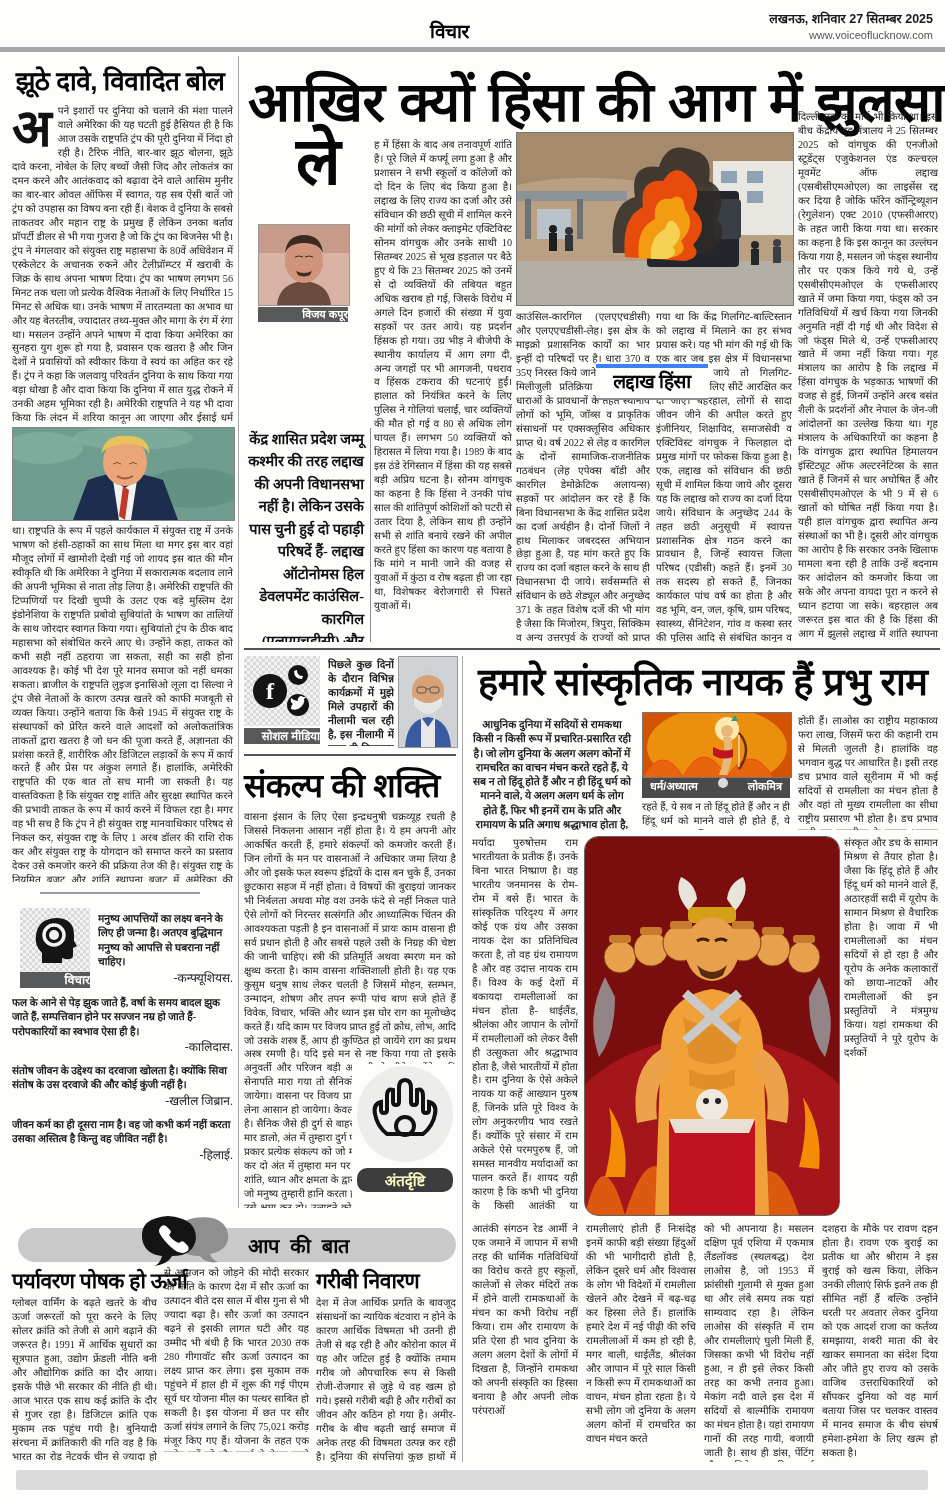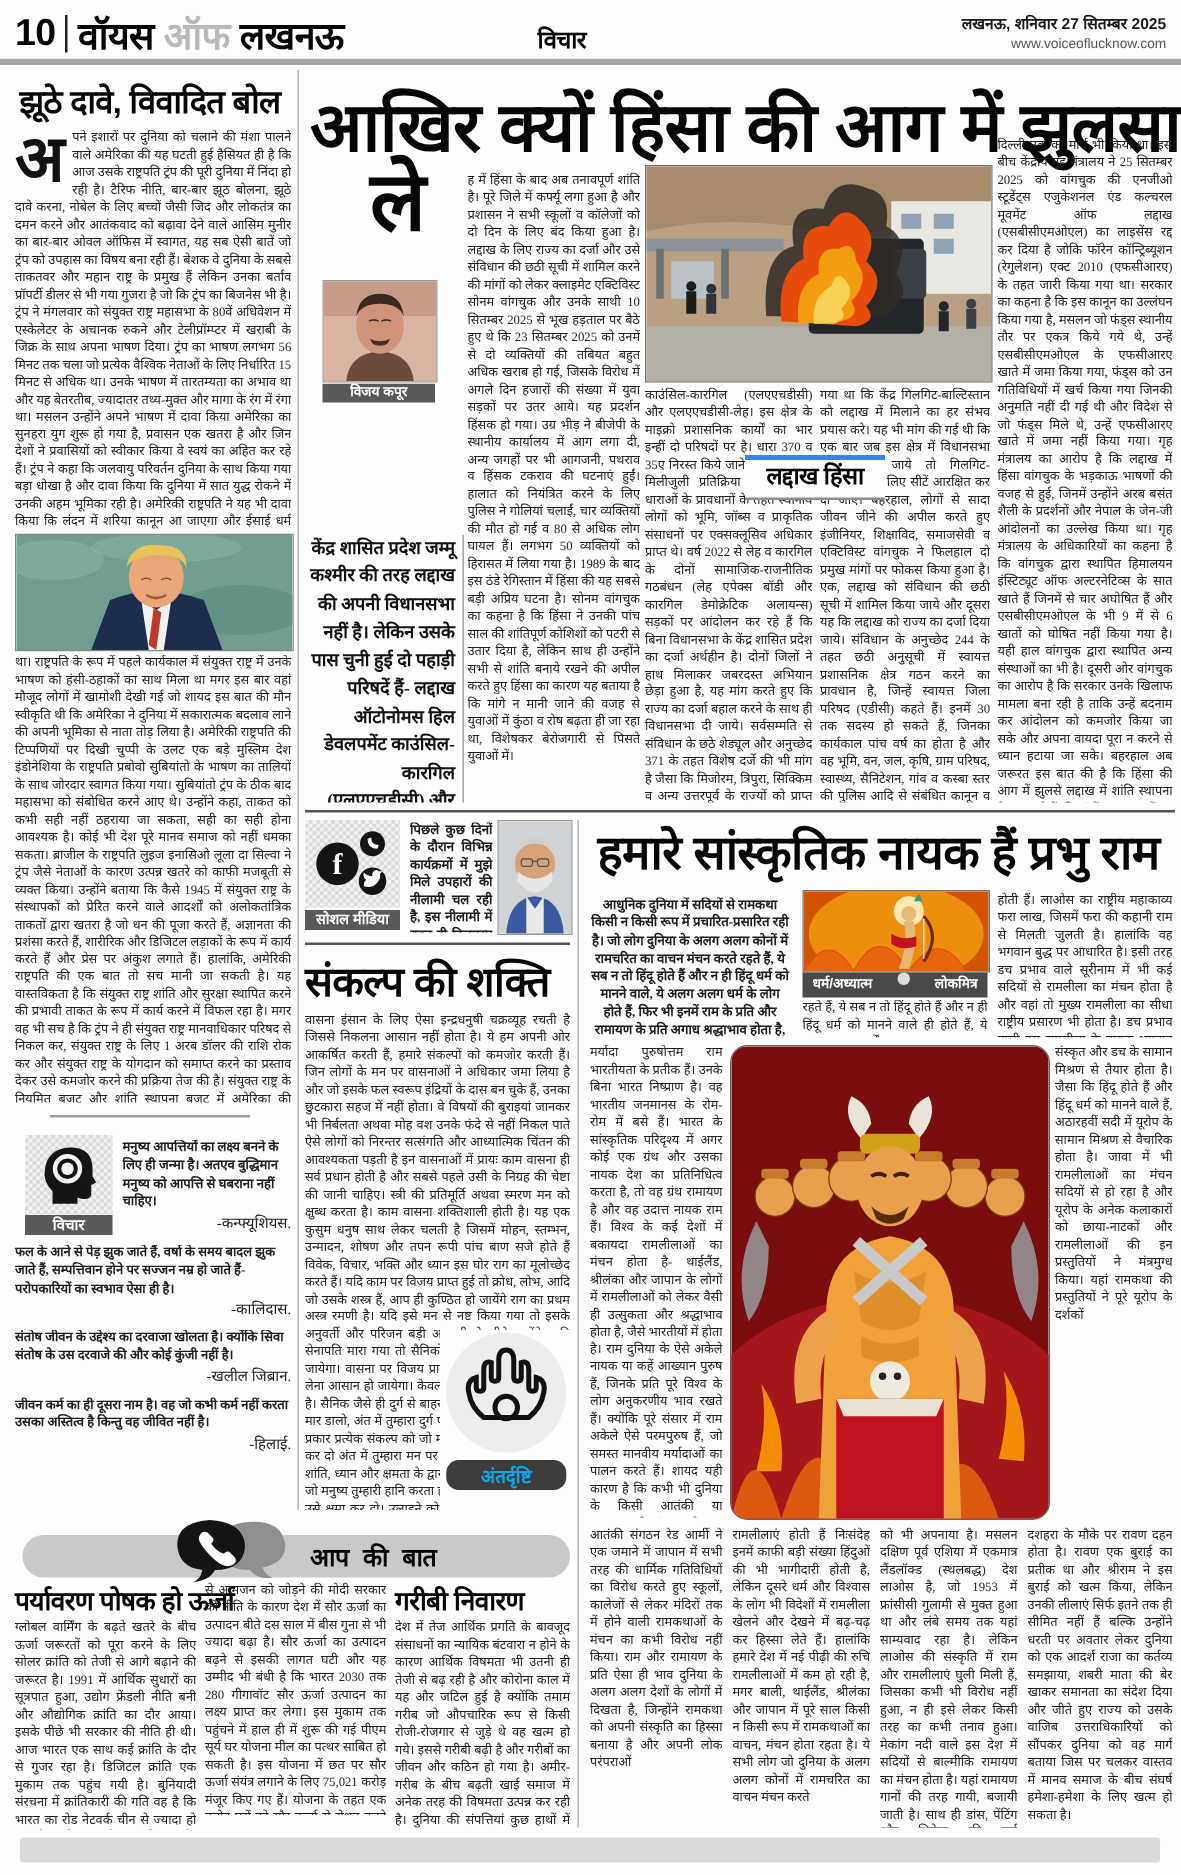--- a/index.html
+++ b/index.html
@@ -8,39 +8,32 @@
   .abs{position:absolute;}
   .btxt{font-size:10.2px;line-height:1.37;text-align:justify;overflow:hidden;color:#1e1e1e;}
   .hl{font-family:"Liberation Sans",sans-serif;font-weight:800;color:#060606;letter-spacing:-.5px;}
   .rule-h{background:#9d9d9d;}
   .rule-v{background:#a8a8a8;width:1px;}
   .checker{background-image:
      linear-gradient(45deg,#d9d9d9 25%,transparent 25%,transparent 75%,#d9d9d9 75%),
      linear-gradient(45deg,#d9d9d9 25%,transparent 25%,transparent 75%,#d9d9d9 75%);
      background-size:6px 6px;background-position:0 0,3px 3px;background-color:#f3f3f3;}
   .graybar{background:#58595b;color:#fff;font-family:"Liberation Sans",sans-serif;
-     font-weight:700;text-align:center;}
+     font-weight:700;text-align:right;}
   .dropcap{float:left;font-family:"Liberation Sans",sans-serif;font-weight:800;
      color:#111;line-height:.85;margin:2px 6px 0 0;}
   .quote-item{margin-bottom:9px;}
   .quote-author{text-align:right;font-weight:400;font-size:12px;}
   svg{display:block;}
 </style>
 </head>
 <body>
 
 <div class="page">
 
-  <div class="abs" style="left:12px;top:8px;height:38px;display:flex;align-items:center;">
-    <span class="hl" style="font-size:30px;">10</span>
-    <span style="display:inline-block;width:2px;height:30px;background:#222;margin:0 8px;"></span>
-    <span class="hl" style="font-size:30px;">वॉयस</span>
-    <span class="hl" style="font-size:30px;color:#b9b9b9;margin:0 8px;">ऑफ</span>
-    <span class="hl" style="font-size:30px;">लखनऊ</span>
-  </div>
   <div class="abs hl" style="left:430px;top:18px;font-size:19px;">विचार</div>
   <div class="abs" style="right:12px;top:10px;text-align:right;font-family:'Liberation Sans',sans-serif;">
     <div style="font-size:12.5px;font-weight:700;color:#1a1a1a;">लखनऊ, शनिवार 27 सितम्बर 2025</div>
     <div style="font-size:11px;color:#555;margin-top:2px;">www.voiceoflucknow.com</div>
   </div>
   <div class="abs rule-h" style="left:0;top:47px;width:945px;height:5px;background:#a6a6a6;"></div>
 
   <div class="abs hl" style="left:6px;top:62px;width:228px;font-size:26px;text-align:center;">झूठे दावे, विवादित बोल</div>
   <div class="abs btxt" style="left:12px;top:104px;width:221px;height:320px;">
     <span class="dropcap" style="font-size:52px;">अ</span><span>पने इशारों पर दुनिया को चलाने की मंशा पालने वाले अमेरिका की यह घटती हुई हैसियत ही है कि आज उसके राष्ट्रपति ट्रंप की पूरी दुनिया में निंदा हो रही है। टैरिफ नीति, बार-बार झूठ बोलना, झूठे दावे करना, नोबेल के लिए बच्चों जैसी जिद और लोकतंत्र का दमन करने और आतंकवाद को बढ़ावा देने वाले आसिम मुनीर का बार-बार ओवल ऑफिस में स्वागत, यह सब ऐसी बातें जो ट्रंप को उपहास का विषय बना रही हैं। बेशक वे दुनिया के सबसे ताकतवर और महान राष्ट्र के प्रमुख हैं लेकिन उनका बर्ताव प्रॉपर्टी डीलर से भी गया गुजरा है जो कि ट्रंप का बिजनेस भी है। ट्रंप ने मंगलवार को संयुक्त राष्ट्र महासभा के 80वें अधिवेशन में एस्केलेटर के अचानक रुकने और टेलीप्रॉम्प्टर में खराबी के जिक्र के साथ अपना भाषण दिया। ट्रंप का भाषण लगभग 56 मिनट तक चला जो प्रत्येक वैश्विक नेताओं के लिए निर्धारित 15 मिनट से अधिक था। उनके भाषण में तारतम्यता का अभाव था और यह बेतरतीब, ज्यादातर तथ्य-मुक्त और मागा के रंग में रंगा था। मसलन उन्होंने अपने भाषण में दावा किया अमेरिका का सुनहरा युग शुरू हो गया है, प्रवासन एक खतरा है और जिन देशों ने प्रवासियों को स्वीकार किया वे स्वयं का अहित कर रहे हैं। ट्रंप ने कहा कि जलवायु परिवर्तन दुनिया के साथ किया गया बड़ा धोखा है और दावा किया कि दुनिया में सात युद्ध रोकने में उनकी अहम भूमिका रही है। अमेरिकी राष्ट्रपति ने यह भी दावा किया कि लंदन में शरिया कानून आ जाएगा और ईसाई धर्म खतरे में है। उन्होंने यह भी कहा कि फिलिस्तीन को मान्यता देना हमास को प्रोत्साहन देने के समान है। उन्होंने अपने भाषण में यूरोप को रूसी तेल का एक प्रमुख खरीदार बताया। उनका यह भाषण इस साल जनवरी में उनके उद्घाटन भाषण की तरह ही लग रहा</span>
@@ -194,21 +187,21 @@
 
   <div class="abs hl" style="left:244px;top:762px;width:212px;font-size:33px;">संकल्प की शक्ति</div>
   <div class="abs btxt" style="left:244px;top:810px;width:212px;height:398px;">वासना इंसान के लिए ऐसा इन्द्रधनुषी चक्रव्यूह रचती है जिससे निकलना आसान नहीं होता है। ये हम अपनी ओर आकर्षित करती हैं, हमारे संकल्पों को कमजोर करती हैं। जिन लोगों के मन पर वासनाओं ने अधिकार जमा लिया है और जो इसके फल स्वरूप इंद्रियों के दास बन चुके हैं, उनका छुटकारा सहज में नहीं होता। वे विषयों की बुराइयां जानकर भी निर्बलता अथवा मोह वश उनके फंदे से नहीं निकल पाते ऐसे लोगों को निरन्तर सत्संगति और आध्यात्मिक चिंतन की आवश्यकता पड़ती है इन वासनाओं में प्रायः काम वासना ही सर्व प्रधान होती है और सबसे पहले उसी के निग्रह की चेष्टा की जानी चाहिए। स्त्री की प्रतिमूर्ति अथवा स्मरण मन को क्षुब्ध करता है। काम वासना शक्तिशाली होती है। यह एक कुसुम धनुष साथ लेकर चलती है जिसमें मोहन, स्तम्भन, उन्मादन, शोषण और तपन रूपी पांच बाण सजे होते हैं विवेक, विचार, भक्ति और ध्यान इस घोर राग का मूलोच्छेद करते हैं। यदि काम पर विजय प्राप्त हुई तो क्रोध, लोभ, आदि जो उसके शस्त्र हैं, आप ही कुण्ठित हो जायेंगे राग का प्रथम अस्त्र रमणी है। यदि इसे मन से नष्ट किया गया तो इसके अनुवर्ती और परिजन बड़ी आसानी से जीते जायेंगे। यदि सेनापति मारा गया तो सैनिकों को मार डालना आसान हो जायेगा। वासना पर विजय प्राप्त करो। फिर क्रोध को जीत लेना आसान हो जायेगा। केवल क्रोध ही वासना का अनुवर्ती है। सैनिक जैसे ही दुर्ग से बाहर निकलें, उन्हें एक-एक करके मार डालो, अंत में तुम्हारा दुर्ग पर आधिपत्य हो जायेगा। इसी प्रकार प्रत्येक संकल्प को जो मन में उठे एक-एक करके नष्ट कर दो अंत में तुम्हारा मन पर अधिकार हो जायेगा। विचार, शांति, ध्यान और क्षमता के द्वारा क्रोध पर विजय प्राप्त करो। जो मनुष्य तुम्हारी हानि करता हो, उसके ऊपर दया करो और उसे क्षमा कर दो। उलाहने को प्रसाद समझो, उसे आभूषण जानो तथा अमृत तुल्य मानो। भर्त्सना को सह लो। सेवा, दया और ब्रह्मभावना के द्वारा विश्व प्रेम का विकास करो। जब क्रोध पर विजय प्राप्त हो जायेगी तो घृष्टता, अहंकार और द्वेष नष्ट हो जायेंगे। प्रार्थना और भजन से भी क्रोध दूर हो जाता है। संतोष, अभेद विराग, तथा दान के द्वारा लोभ का शमन करो। अभिलाषाओं को मत बढ़ाओ, तुम्हें कभी दुख नहीं होगा। अनुराग शोक है, जहां अनुराग है वहां दुख है। अनुराग के शीघ्र ही स्नेह के अंकुर फूटने लगते हैं, इन अंकुरों से ही चिंता की बेल बढ़ती है।</div>
 
   <div class="abs" style="left:352px;top:1064px;width:106px;height:146px;background:#fdfdfb;display:flex;flex-direction:column;align-items:center;">
     <svg width="100" height="100" viewBox="0 0 100 100">
       <circle cx="50" cy="50" r="48" fill="#ededeb"></circle>
       <path d="M50 16 q6 0 6 8 l0 14 q0 3 3 3 q3 0 3 -3 l0 -12 q6 -2 6 6 l0 14 q0 3 3 3 q3 0 3 -3 l0 -8 q8 2 6 12 q-2 12 -12 20 l-36 0 q-10 -8 -12 -20 q-2 -10 6 -12 l0 8 q0 3 3 3 q3 0 3 -3 l0 -14 q0 -8 6 -6 l0 12 q0 3 3 3 q3 0 3 -3 l0 -14 q0 -8 6 -8 Z" fill="none" stroke="#111" stroke-width="4"></path>
       <circle cx="50" cy="62" r="9" fill="none" stroke="#111" stroke-width="4"></circle>
     </svg>
-    <div style="background:#3c3c3c;color:#0ea5e9;border-radius:10px;padding:2px 28px;font-family:'Liberation Sans',sans-serif;font-weight:700;font-size:15px;margin-top:4px;text-align:center;">अंतर्दृष्टि</div>
+    <div style="background:#3c3c3c;color:#fef9c3;border-radius:10px;padding:2px 28px;font-family:'Liberation Sans',sans-serif;font-weight:700;font-size:15px;margin-top:4px;text-align:center;">अंतर्दृष्टि</div>
   </div>
 
   <div class="abs rule-v" style="left:462px;top:656px;height:806px;"></div>
 
   <div class="abs hl" style="left:478px;top:654px;width:462px;font-size:38px;white-space:nowrap;">हमारे सांस्कृतिक नायक हैं प्रभु राम</div>
 
   <div class="abs" style="left:472px;top:718px;width:160px;height:112px;font-size:10.6px;line-height:1.35;font-weight:700;text-align:center;overflow:hidden;">आधुनिक दुनिया में सदियों से रामकथा किसी न किसी रूप में प्रचारित-प्रसारित रही है। जो लोग दुनिया के अलग अलग कोनों में रामचरित का वाचन मंचन करते रहते हैं, ये सब न तो हिंदू होते हैं और न ही हिंदू धर्म को मानने वाले, ये अलग अलग धर्म के लोग होते हैं, फिर भी इनमें राम के प्रति और रामायण के प्रति अगाध श्रद्धाभाव होता है, तो इसलिए क्योंकि राम ने मानव अवतार में ऐसा मानवीय आदर्श प्रस्तुत किया है जो अतुलनीय है।</div>
 
   <div class="abs" style="left:642px;top:712px;width:148px;height:116px;">
     <svg width="148" height="64" viewBox="0 0 148 64" style="border:1px solid #777;">

